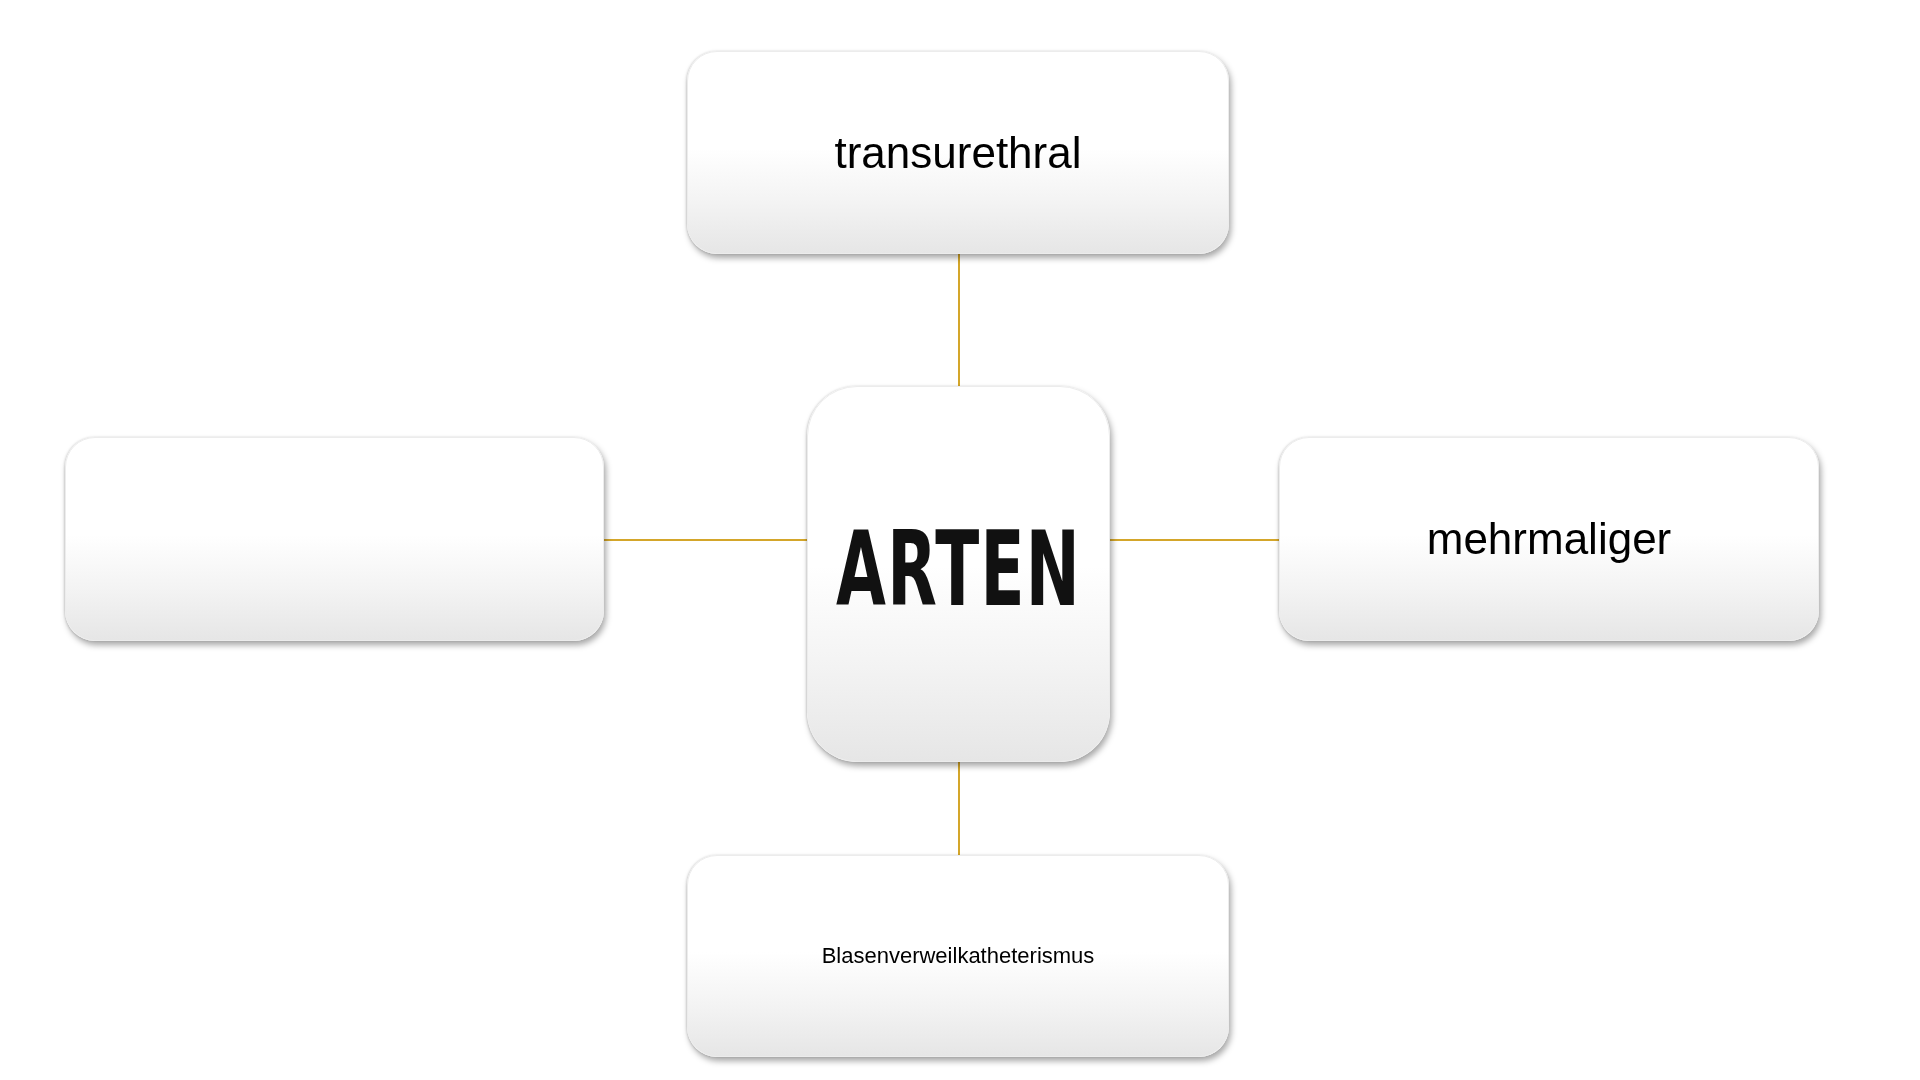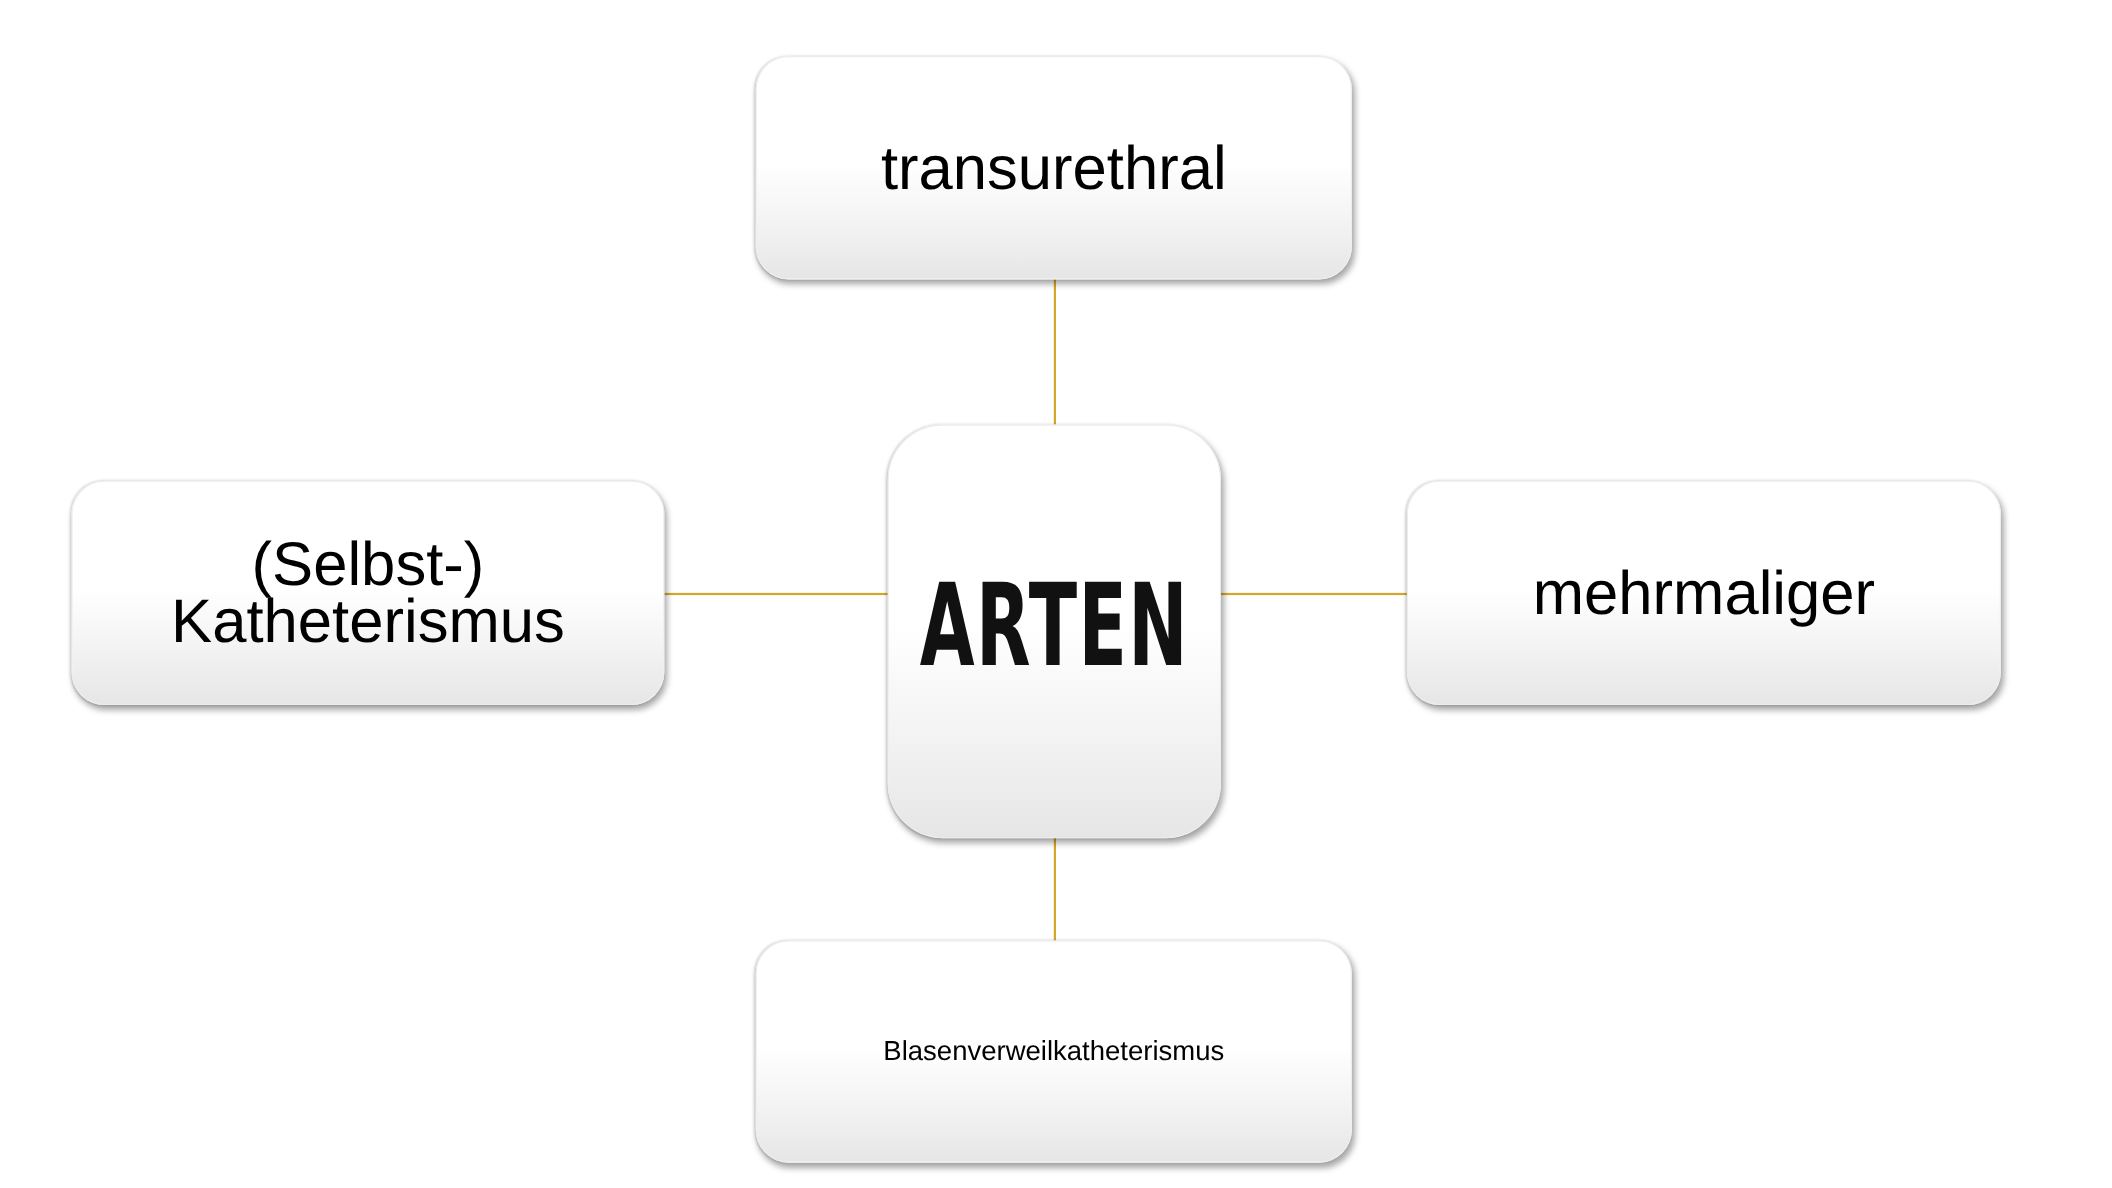--- a/index.html
+++ b/index.html
@@ -12,22 +12,22 @@
     .box {
       position:absolute; box-sizing:border-box;
       border-radius:30px;
       background: linear-gradient(to bottom, #ffffff 0%, #ffffff 48%, #f3f3f3 75%, #e6e6e6 100%);
       border:1px solid #ececec;
       box-shadow: 2px 4px 6px rgba(0,0,0,0.35), -1px 0 2px rgba(0,0,0,0.12);
       display:flex; align-items:center; justify-content:center; text-align:center;
       color:#000;
     }
     .box span { display:block; }
-    .t-large { font-size:56px; line-height:52px; }
-    .t-med { font-size:25px; }
+    .t-large { font-size:44px; line-height:52px; }
+    .t-med { font-size:22px; }
     .center {
       border-radius:50px;
     }
     .center-label {
       font-family: "DejaVu Sans", sans-serif;
       font-size:104px; font-weight:bold; letter-spacing:2px;
       transform: scaleX(0.62); transform-origin:center;
       color:#111;
       margin-top:-10px;
     }
@@ -39,21 +39,20 @@
 <div class="line" style="left:958px; top:690px; width:2px; height:165px;"></div>
 <div class="line" style="left:604px; top:539px; width:203px; height:2px;"></div>
 <div class="line" style="left:1110px; top:539px; width:169px; height:2px;"></div>
 
 <div class="box" style="left:687px; top:51px; width:542px; height:203px;">
   <span class="t-large">transurethral</span>
 </div>
 
 <div class="box" style="left:65px; top:437px; width:539px; height:204px;">
   <div>
-    <span class="t-large">(Selbst-) Katheterismus</span>
   </div>
 </div>
 
 <div class="box center" style="left:807px; top:386px; width:303px; height:376px;">
   <span class="center-label">ARTEN</span>
 </div>
 
 <div class="box" style="left:1279px; top:437px; width:540px; height:204px;">
   <span class="t-large">mehrmaliger</span>
 </div>

